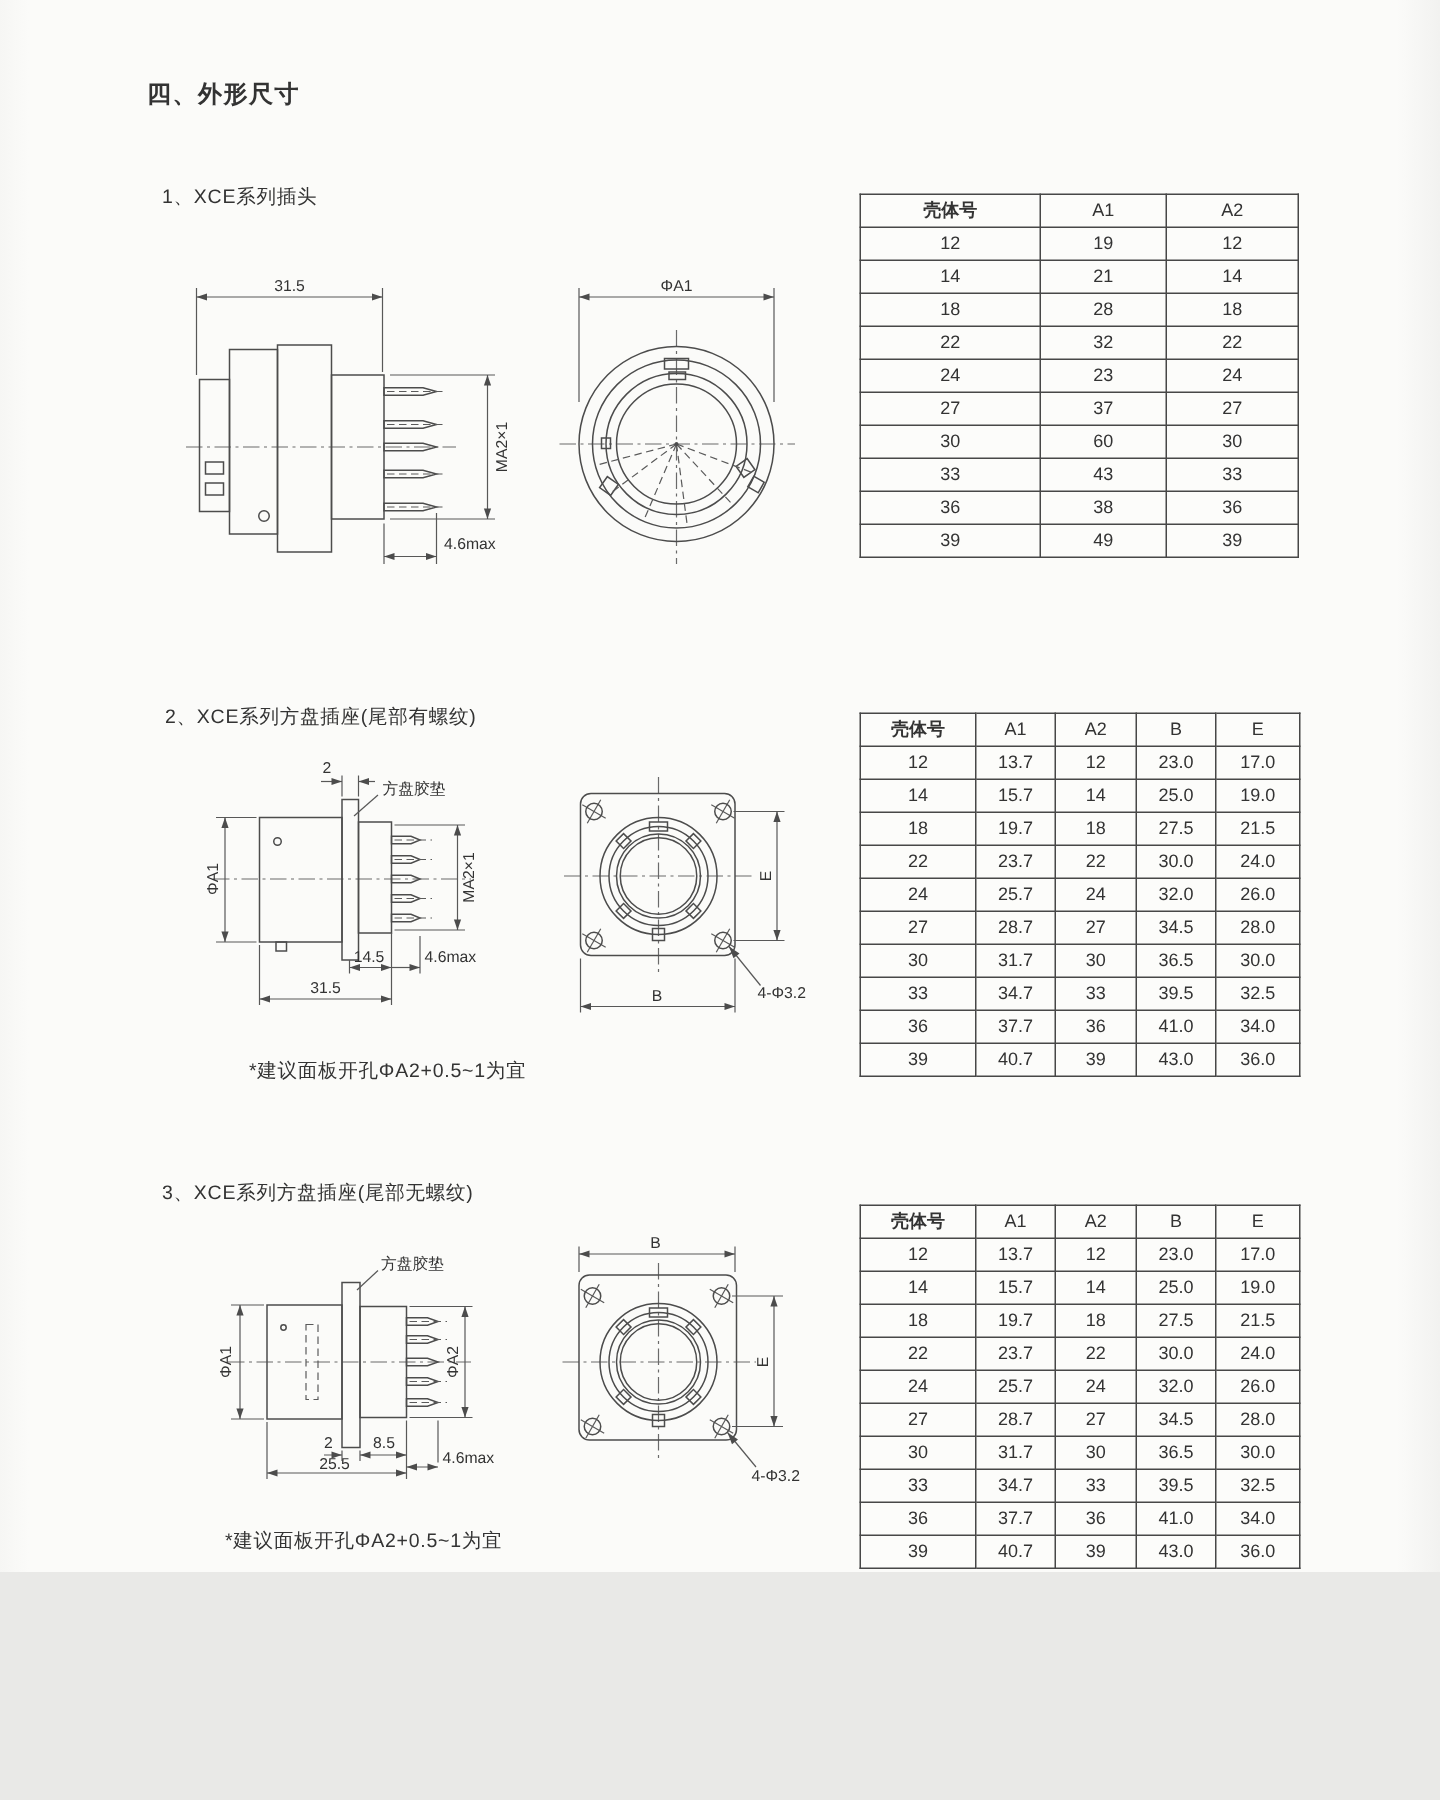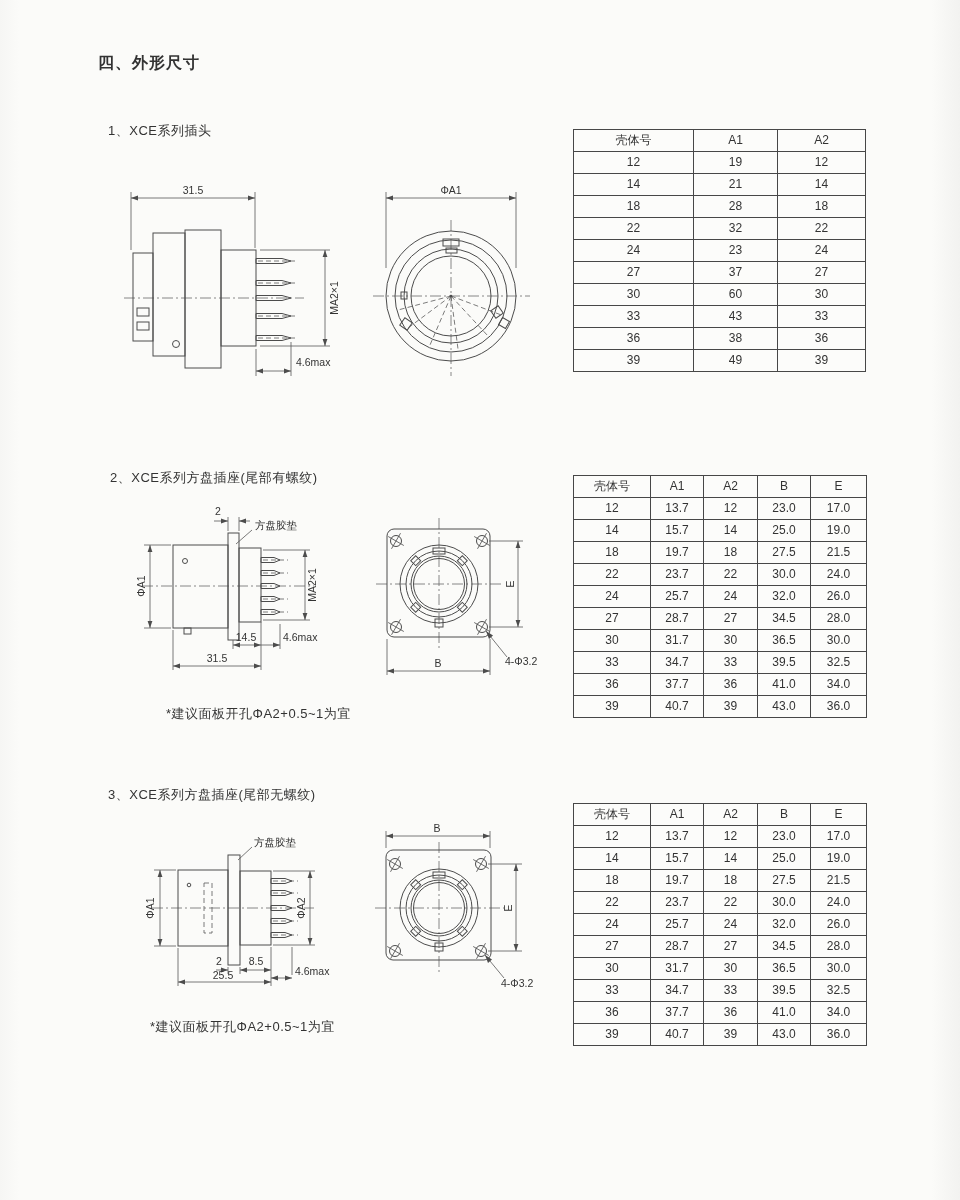--- a/index.html
+++ b/index.html
@@ -1,31 +1,31 @@
 <!DOCTYPE html>
 <html><head>
 <meta charset="utf-8">
 <style>
   * { margin:0; padding:0; box-sizing:border-box; }
   html,body { width:960px; height:1200px; }
   body { font-family:"Liberation Sans","DejaVu Sans",sans-serif; background:#e9e9e7; }
-  .page { position:relative; width:960px; height:1200px; overflow:hidden; color:#2f2f2f;
+  .page { position:relative; width:960px; height:1048px; overflow:hidden; color:#2f2f2f;
           background:linear-gradient(90deg,#f6f6f4 0%,#fbfbf9 2%,#fbfbf9 97%,#f2f2f0 100%); }
   .abs { position:absolute; }
   .title { font-size:16px; font-weight:bold; letter-spacing:1px; color:#333; }
   .heading { font-size:13px; color:#333; letter-spacing:0.5px; }
   .note { font-size:13px; color:#333; letter-spacing:0.5px; }
   .pageno { font-size:15px; color:#2b2b2b; letter-spacing:3px; }
 
   table.dim { border-collapse:collapse; table-layout:fixed; background:#fcfcfa; }
   table.dim th, table.dim td {
     border:1.5px solid #474747; text-align:center; vertical-align:middle;
     font-size:12px; color:#333; height:21px; line-height:21px; padding:0; font-weight:normal;
   }
-  table.dim th:first-child { font-weight:normal; }
+  table.dim th:first-child { font-weight:bold; }
 
   svg .ln   { stroke:#4c4c4c; stroke-width:1; fill:none; }
   svg .thin { stroke:#585858; stroke-width:0.8; fill:none; }
   svg .cl   { stroke:#6a6a6a; stroke-width:0.8; fill:none; stroke-dasharray:11 3 2 3; }
   svg .dash { stroke:#5a5a5a; stroke-width:0.8; fill:none; stroke-dasharray:5 3; }
   svg .arr  { fill:#4c4c4c; stroke:none; }
   svg text  { fill:#333; font-size:10.5px; font-family:"Liberation Sans","DejaVu Sans",sans-serif; }
 </style>
 </head>
 <body>

